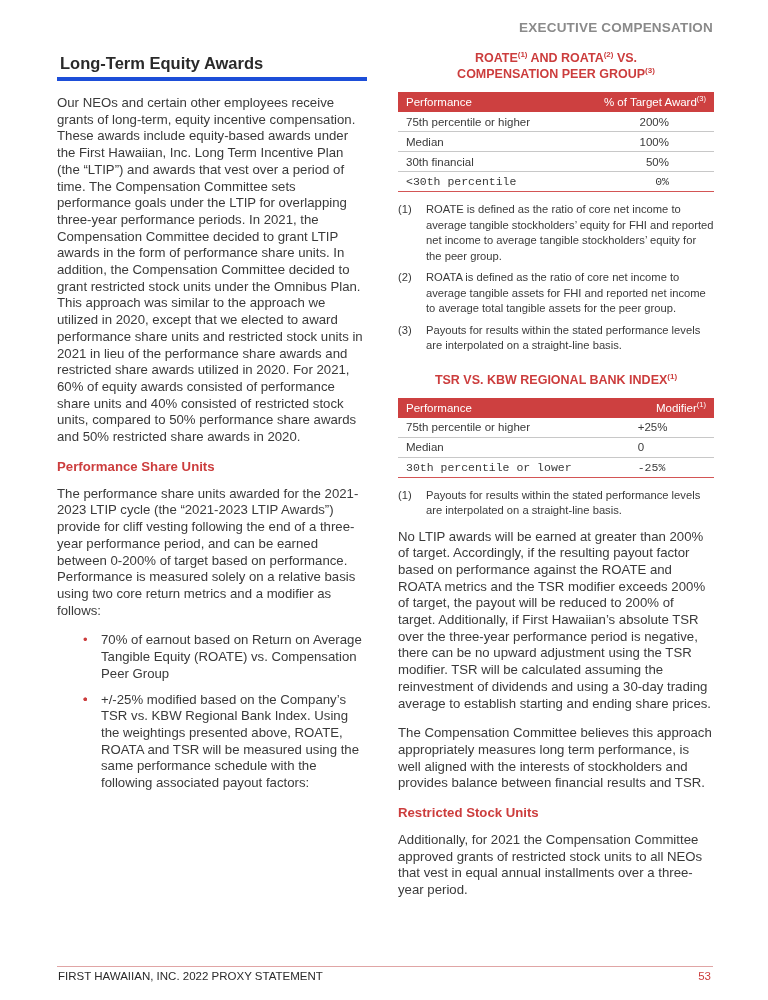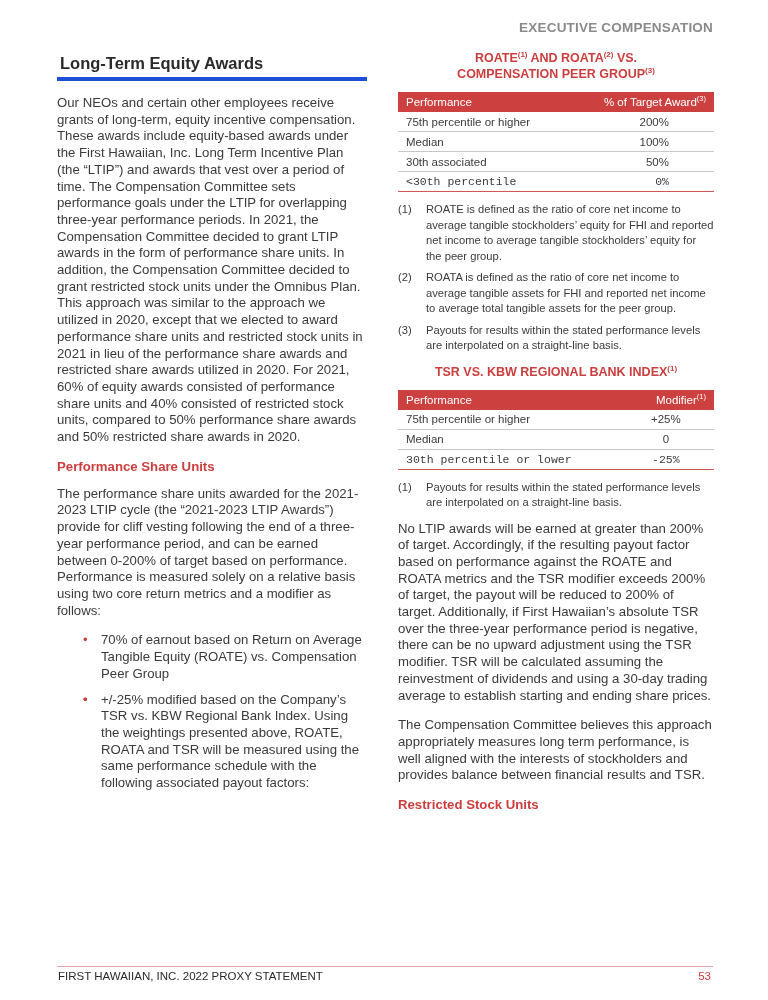--- a/index.html
+++ b/index.html
@@ -44,21 +44,21 @@
     background: #cd4040; color: #fff; font-weight: normal; text-align: left;
     padding: 3px 8px; height: 14px;
   }
   table.perf th.right { text-align: right; }
   table.perf th sup { font-size: 7.5px; line-height: 0; }
   table.perf td {
     padding: 3px 8px; border-bottom: 1.5px solid #c8c8c8; height: 13px; color: #3a3a3a;
   }
   table.perf tr:last-child td { border-bottom: 1.5px solid #d35555; font-family: Liberation Mono, monospace; }
   table.perf td.val { text-align: right; padding-right: 45px; }
-  table.perf td.val2 { text-align: center; padding-right: 20px; }
+  table.perf td.val2 { text-align: left; padding-right: 20px; }
 
   .notes { margin: 10px 0 0 0; padding: 0; list-style: none; }
   .notes li {
     position: relative; padding-left: 28px; font-size: 11.2px; line-height: 15.5px;
     margin-bottom: 6px; color: #3a3a3a;
   }
   .notes li .num { position: absolute; left: 0; top: 0; }
 
   .footer-rule {
     position: absolute; left: 57px; right: 55px; top: 966px;
@@ -112,36 +112,36 @@
     <tbody>
       <tr>
         <td>75th percentile or higher</td>
         <td class="val">200%</td>
       </tr>
       <tr>
         <td>Median</td>
         <td class="val">100%</td>
       </tr>
       <tr>
-        <td>30th associated</td>
+        <td>30th financial</td>
         <td class="val">50%</td>
       </tr>
       <tr>
         <td>&lt;30th percentile</td>
         <td class="val">0%</td>
       </tr>
     </tbody>
   </table>
   <ul class="notes">
     <li><span class="num">(1)</span><span>ROATE is defined as the ratio of core net income to average tangible stockholders’ equity for FHI and reported net income to average tangible stockholders’ equity for the peer group.</span></li>
     <li><span class="num">(2)</span><span>ROATA is defined as the ratio of core net income to average tangible assets for FHI and reported net income to average total tangible assets for the peer group.</span></li>
     <li><span class="num">(3)</span><span>Payouts for results within the stated performance levels are interpolated on a straight-line basis.</span></li>
   </ul>
 
-  <div class="table-title" style="margin-top:10px;">
+  <div class="table-title" style="margin-top:18px;">
     <span>TSR VS. KBW REGIONAL BANK INDEX</span><sup>(1)</sup>
   </div>
   <table class="perf">
     <thead>
       <tr>
         <th>Performance</th>
         <th class="right"><span>Modifier</span><sup>(1)</sup></th>
       </tr>
     </thead>
     <tbody>
@@ -159,19 +159,20 @@
       </tr>
     </tbody>
   </table>
   <ul class="notes">
     <li><span class="num">(1)</span><span>Payouts for results within the stated performance levels are interpolated on a straight-line basis.</span></li>
   </ul>
 
   <p class="body" style="margin-top:10px;">No LTIP awards will be earned at greater than 200% of target. Accordingly, if the resulting payout factor based on performance against the ROATE and ROATA metrics and the TSR modifier exceeds 200% of target, the payout will be reduced to 200% of target. Additionally, if First Hawaiian’s absolute TSR over the three-year performance period is negative, there can be no upward adjustment using the TSR modifier. TSR will be calculated assuming the reinvestment of dividends and using a 30-day trading average to establish starting and ending share prices.</p>
   <p class="body">The Compensation Committee believes this approach appropriately measures long term performance, is well aligned with the interests of stockholders and provides balance between financial results and TSR.</p>
   <div class="sub-title">Restricted Stock Units</div>
+  <p class="body">Additionally, for 2021 the Compensation Committee approved grants of restricted stock units to all NEOs that vest in equal annual installments over a three-year period.</p>
 </div>
 
 <div class="footer-rule"></div>
 <div class="footer-left">
   <b>FIRST HAWAIIAN, INC.</b><span> 2022 PROXY STATEMENT</span>
 </div>
 <div class="footer-right">53</div>
 
 </body></html>

